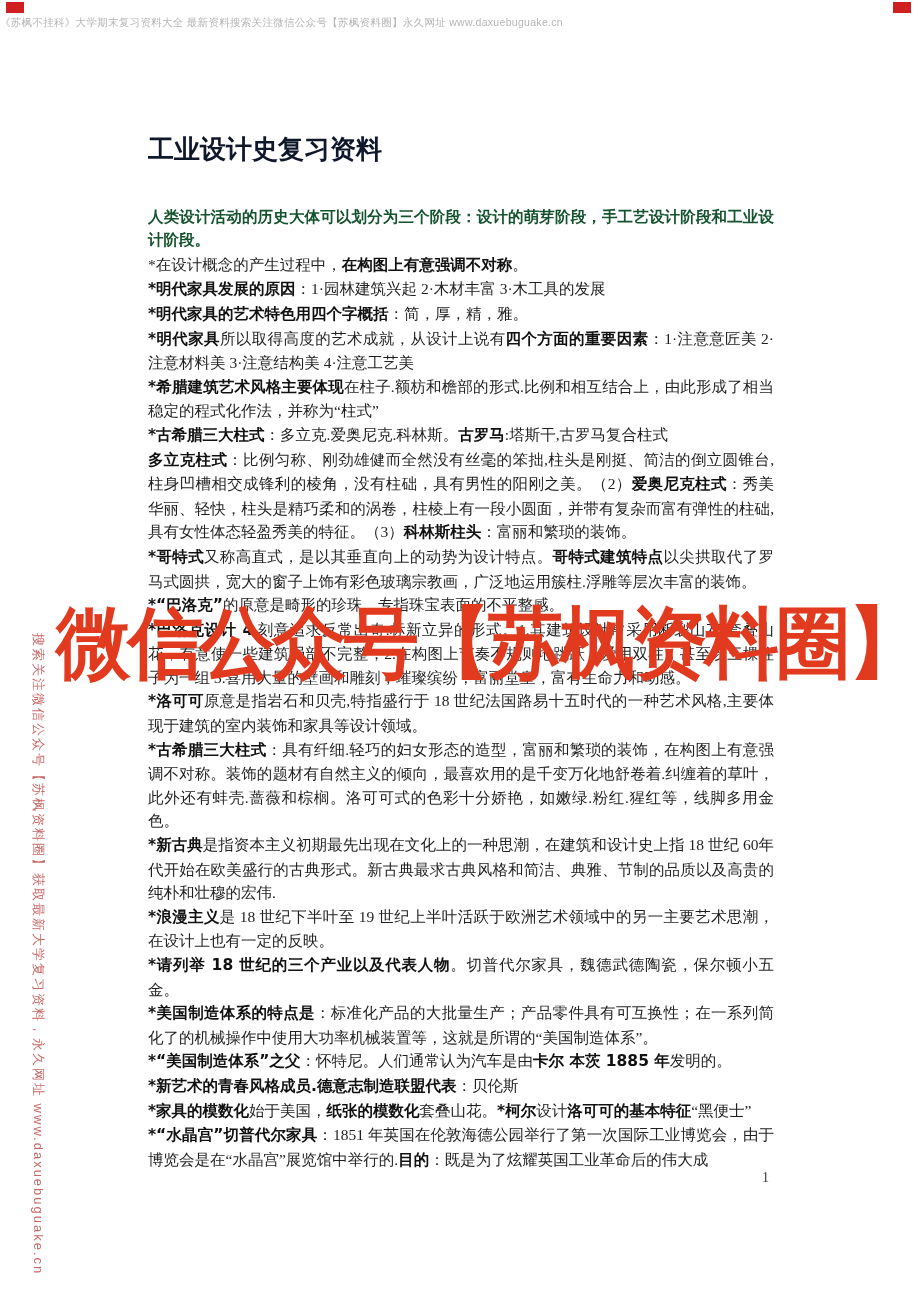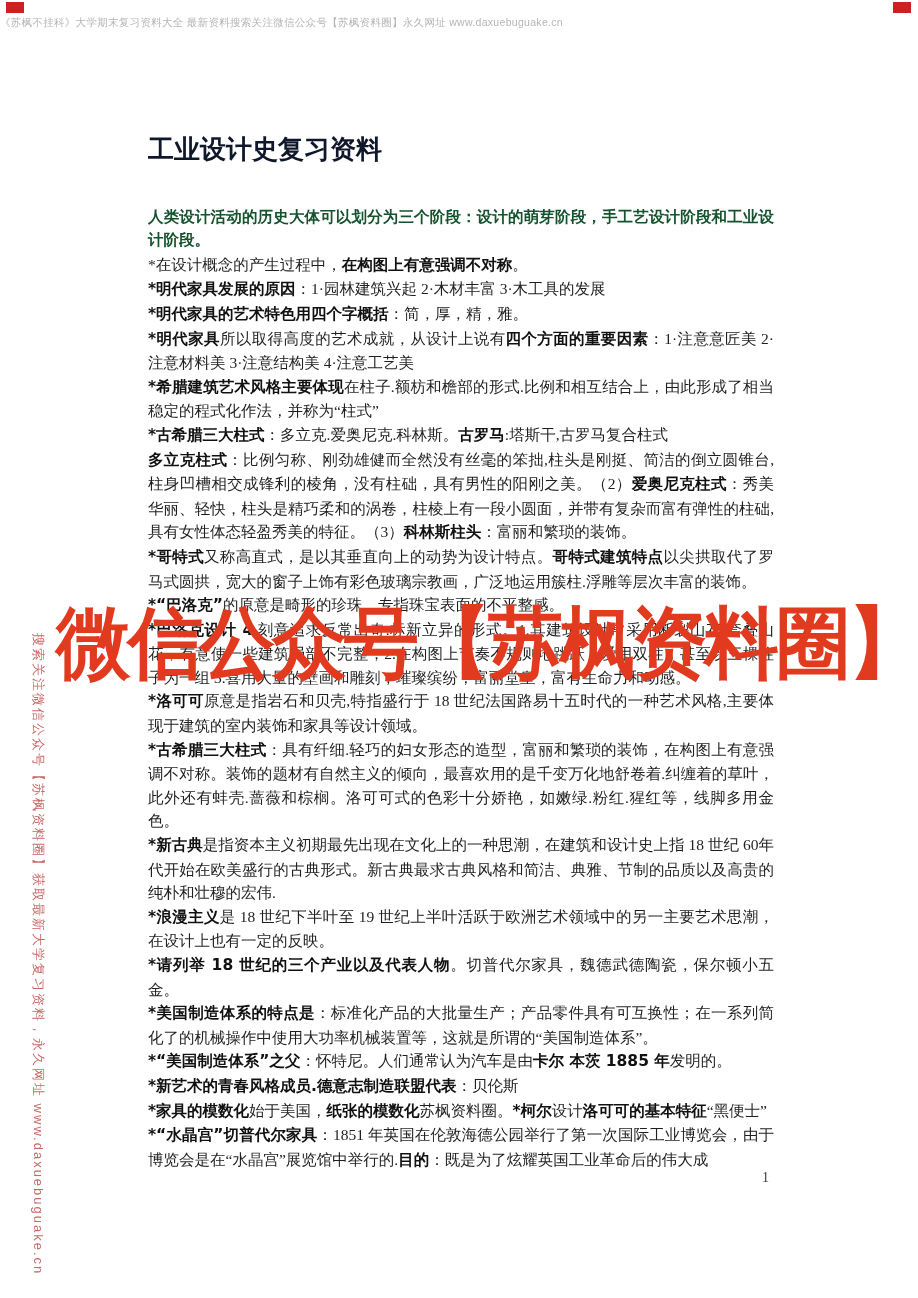--- a/index.html
+++ b/index.html
@@ -81,21 +81,21 @@
       <p class="para"><span class="b">*“巴洛克”</span><span>的原意是畸形的珍珠，专指珠宝表面的不平整感。</span></p>
       <p class="para"><span class="b">*巴洛克设计 4</span><span> 刻意追求反常出奇.标新立异的形式。1.其建筑设计常采用断裂山花.套叠山花，有意使一些建筑局部不完整；2.在构图上节奏不规则地跳跃，爱用双柱，甚至以三棵柱子为一组 3.喜用大量的壁画和雕刻，璀璨缤纷，富丽堂皇，富有生命力和动感。</span></p>
       <p class="para"><span class="b">*洛可可</span><span>原意是指岩石和贝壳,特指盛行于 18 世纪法国路易十五时代的一种艺术风格,主要体现于建筑的室内装饰和家具等设计领域。</span></p>
       <p class="para"><span class="b">*古希腊三大柱式</span><span>：具有纤细.轻巧的妇女形态的造型，富丽和繁琐的装饰，在构图上有意强调不对称。装饰的题材有自然主义的倾向，最喜欢用的是千变万化地舒卷着.纠缠着的草叶，此外还有蚌壳.蔷薇和棕榈。洛可可式的色彩十分娇艳，如嫩绿.粉红.猩红等，线脚多用金色。</span></p>
       <p class="para"><span class="b">*新古典</span><span>是指资本主义初期最先出现在文化上的一种思潮，在建筑和设计史上指 18 世纪 60年代开始在欧美盛行的古典形式。新古典最求古典风格和简洁、典雅、节制的品质以及高贵的纯朴和壮穆的宏伟.</span></p>
       <p class="para"><span class="b">*浪漫主义</span><span>是 18 世纪下半叶至 19 世纪上半叶活跃于欧洲艺术领域中的另一主要艺术思潮，在设计上也有一定的反映。</span></p>
       <p class="para"><span class="b">*请列举 18 世纪的三个产业以及代表人物</span><span>。切普代尔家具，魏德武德陶瓷，保尔顿小五金。</span></p>
       <p class="para"><span class="b">*美国制造体系的特点是</span><span>：标准化产品的大批量生产；产品零件具有可互换性；在一系列简化了的机械操作中使用大功率机械装置等，这就是所谓的“美国制造体系”。</span></p>
       <p class="para"><span class="b">*“美国制造体系”之父</span><span>：怀特尼。人们通常认为汽车是由</span><span class="b">卡尔 本茨 1885 年</span><span>发明的。</span></p>
       <p class="para"><span class="b">*新艺术的青春风格成员.德意志制造联盟代表</span><span>：贝伦斯</span></p>
-      <p class="para"><span class="b">*家具的模数化</span><span>始于美国，</span><span class="b">纸张的模数化</span><span>苏枫资料圈。</span><span class="b">*柯尔</span><span>设计</span><span class="b">洛可可的基本特征</span><span>“黑便士”</span></p>
+      <p class="para"><span class="b">*家具的模数化</span><span>始于美国，</span><span class="b">纸张的模数化</span><span>套叠山花。</span><span class="b">*柯尔</span><span>设计</span><span class="b">洛可可的基本特征</span><span>“黑便士”</span></p>
       <p class="para"><span class="b">*“水晶宫”切普代尔家具</span><span>：1851 年英国在伦敦海德公园举行了第一次国际工业博览会，由于博览会是在“水晶宫”展览馆中举行的.</span><span class="b">目的</span><span>：既是为了炫耀英国工业革命后的伟大成</span></p>
     </div>
 </div>
 
 <div class="watermark-main">微信公众号【苏枫资料圈】</div>
 <div class="watermark-left">搜索关注微信公众号【苏枫资料圈】获取最新大学复习资料，永久网址 www.daxuebuguake.cn</div>
 
 <div class="page-number">1</div>
 
 </body></html>

